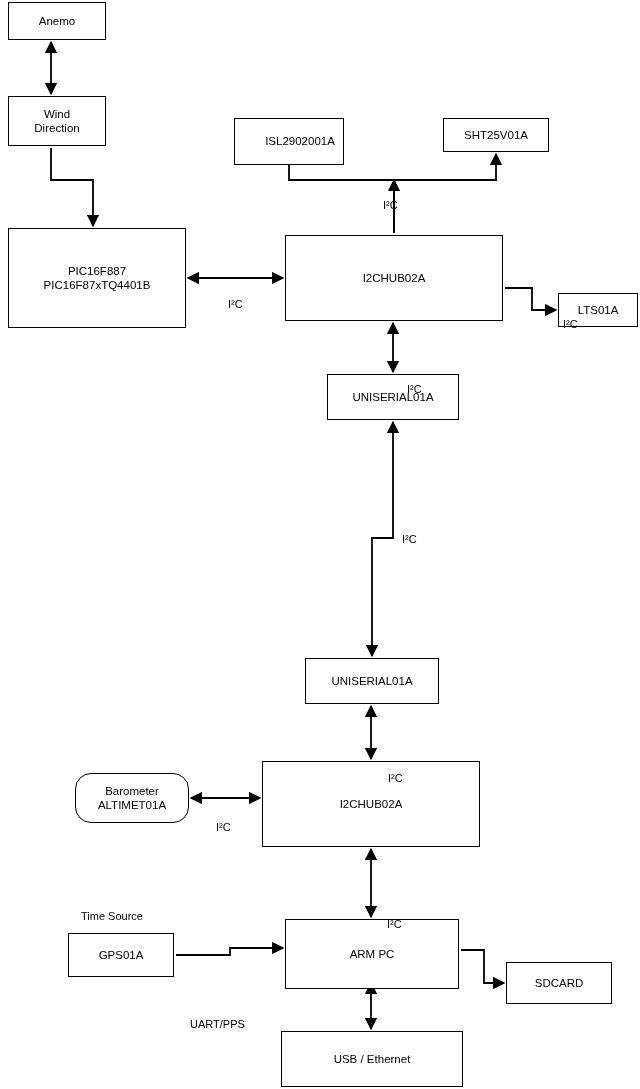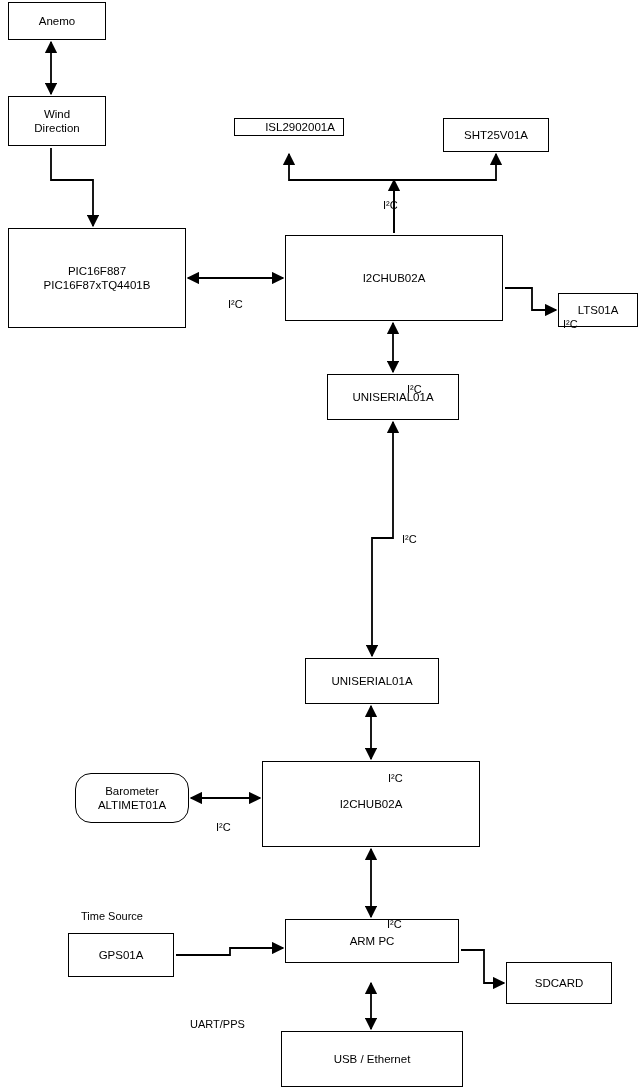--- a/index.html
+++ b/index.html
@@ -103,21 +103,21 @@
 
   <div class="node" style="left:8px; top:2px; width:98px; height:38px;">
     <span>Anemo</span>
   </div>
 
   <div class="node" style="left:8px; top:228px; width:178px; height:100px;">
     <span>PIC16F887
 PIC16F87xTQ4401B</span>
   </div>
 
-  <div class="node" style="left:234px; top:118px; width:110px; height:18px;padding-left:22px;">
+  <div class="node" style="left:234px; top:118px; width:110px; height:47px;padding-left:22px;">
     <span>ISL2902001A</span>
   </div>
 
   <div class="node" style="left:443px; top:118px; width:106px; height:34px;">
     <span>SHT25V01A</span>
   </div>
 
   <div class="node" style="left:285px; top:235px; width:218px; height:86px;">
     <span>I2CHUB02A</span>
   </div>
@@ -140,21 +140,21 @@
 
   <div class="node" style="left:75px; top:773px; width:114px; height:50px;border-radius:16px;">
     <span>Barometer
 ALTIMET01A</span>
   </div>
 
   <div class="node" style="left:68px; top:933px; width:106px; height:44px;">
     <span>GPS01A</span>
   </div>
 
-  <div class="node" style="left:285px; top:919px; width:174px; height:44px;">
+  <div class="node" style="left:285px; top:919px; width:174px; height:70px;">
     <span>ARM PC</span>
   </div>
 
   <div class="node" style="left:506px; top:962px; width:106px; height:42px;">
     <span>SDCARD</span>
   </div>
 
   <div class="node" style="left:281px; top:1031px; width:182px; height:56px;">
     <span>USB / Ethernet</span>
   </div>

